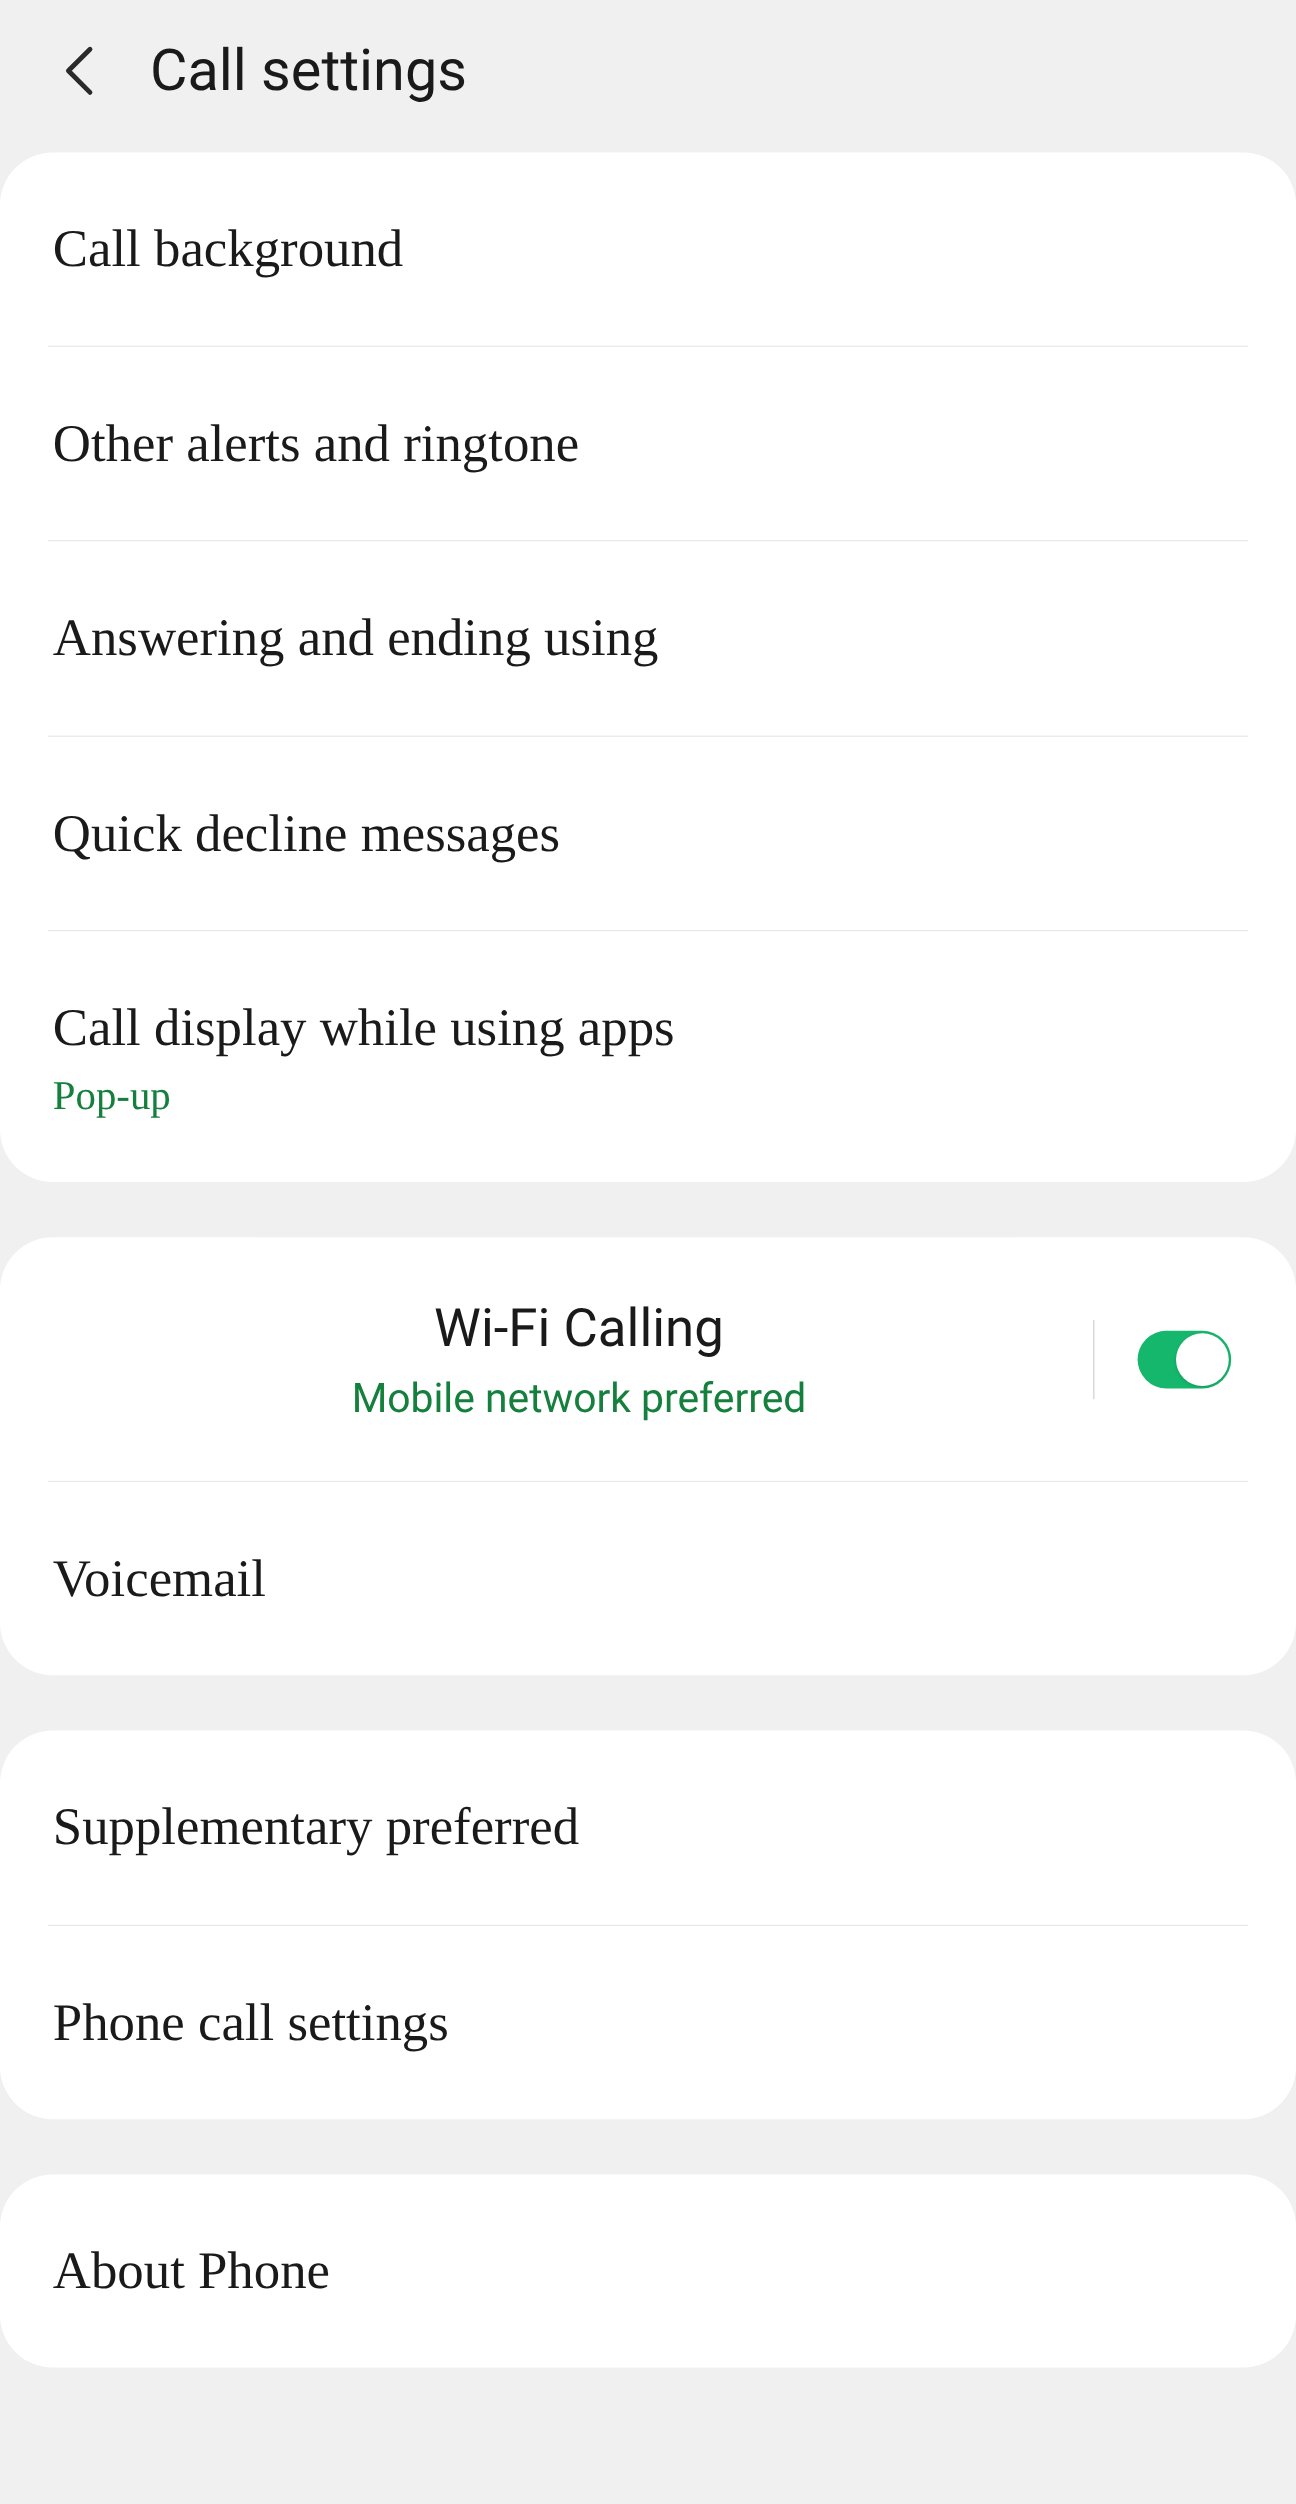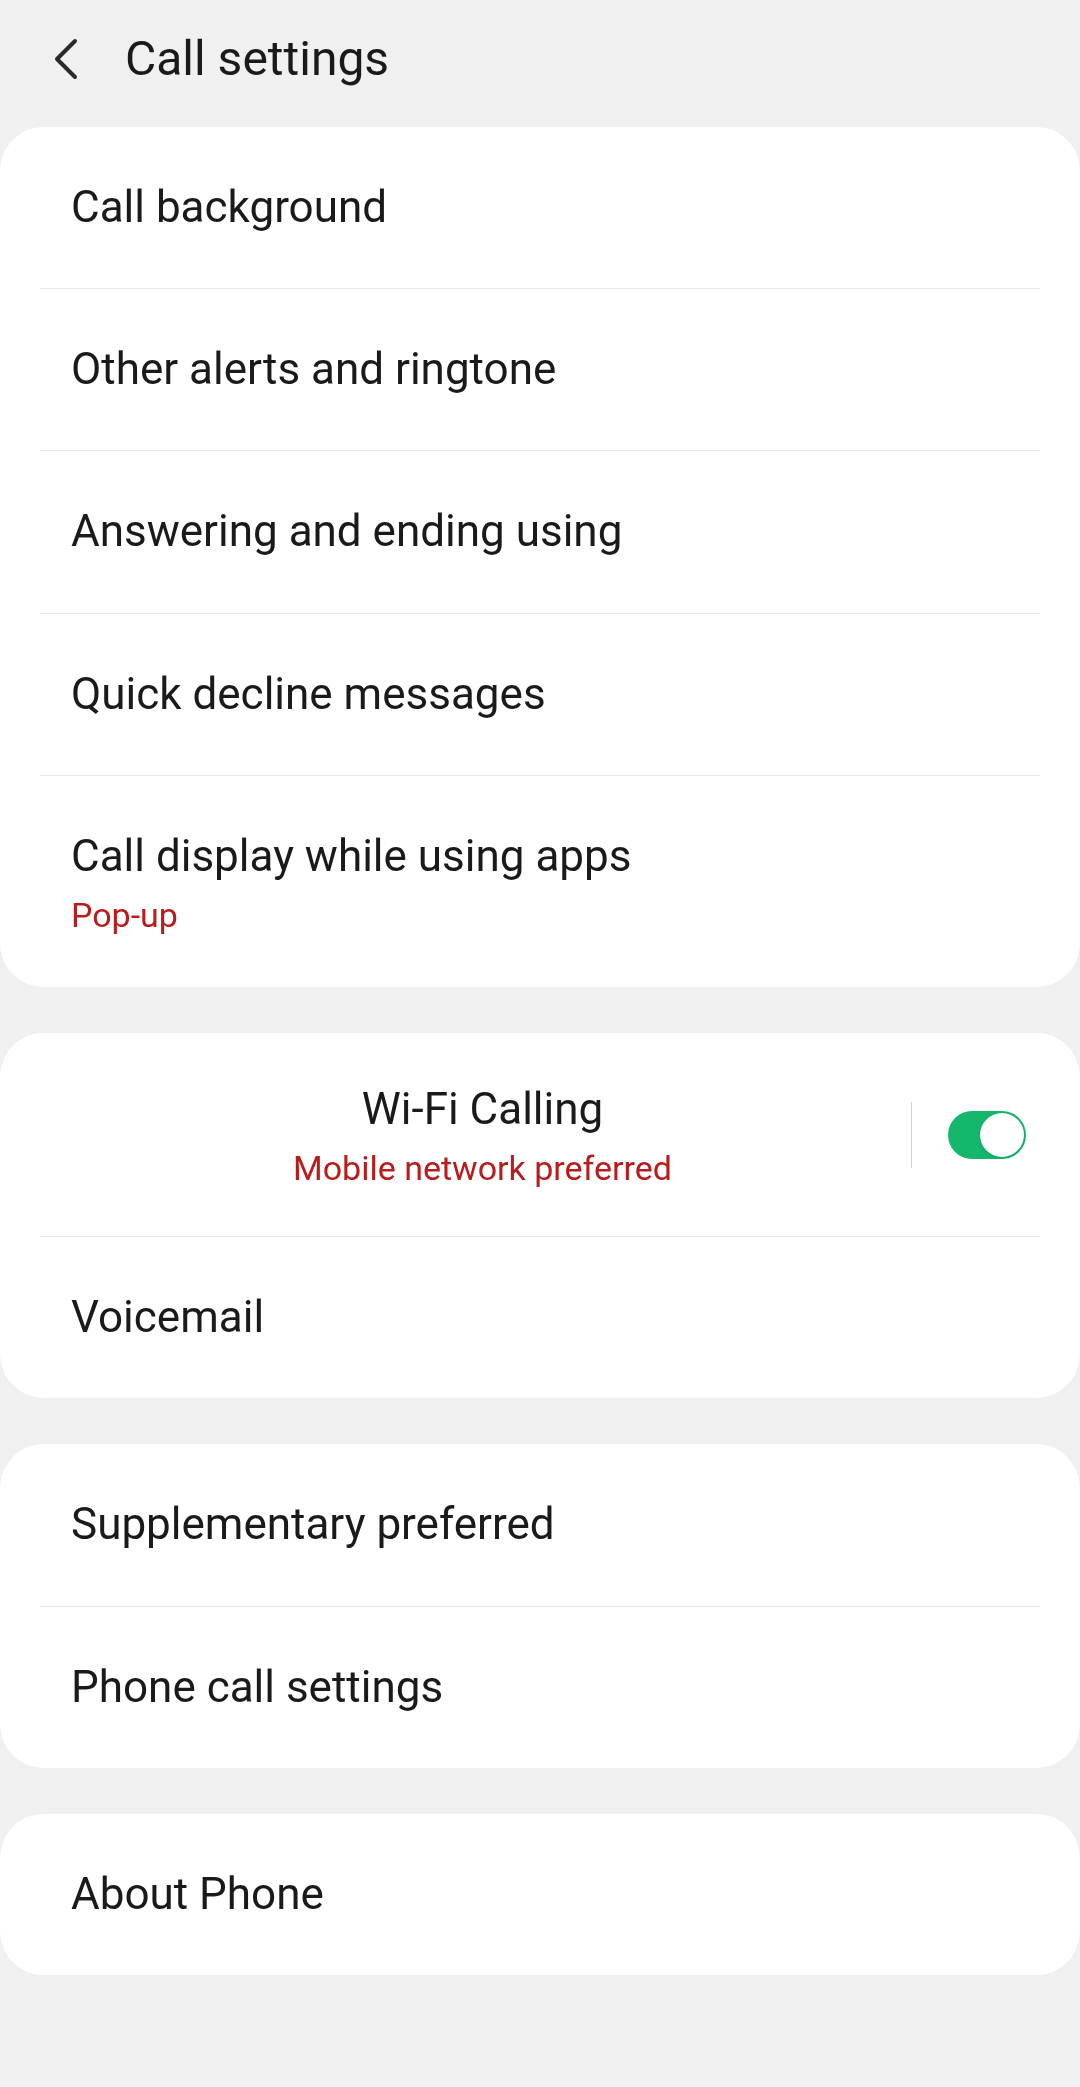--- a/index.html
+++ b/index.html
@@ -32,32 +32,33 @@
       color: #1a1a1a;
       font-weight: 400;
     }
     .card {
       background: #ffffff;
       border-radius: 44px;
       margin: 0 0 46px 0;
       overflow: hidden;
     }
     .list-item {
-      padding: 52px 71px;
+      padding: 52px 44px;
       position: relative;
+      font-family: Liberation Serif, serif;
     }
     .list-item-title {
       font-size: 44px;
       color: #1a1a1a;
       font-weight: 400;
       line-height: 1.3;
     }
     .list-item-subtitle {
       font-size: 34px;
-      color: #b91c1c;
+      color: #15803d;
       font-weight: 400;
       margin-top: 10px;
     }
     .divider {
       height: 1px;
       background: #e8e8e8;
       margin: 0 40px;
     }
     .list-item-with-toggle {
       display: flex;

